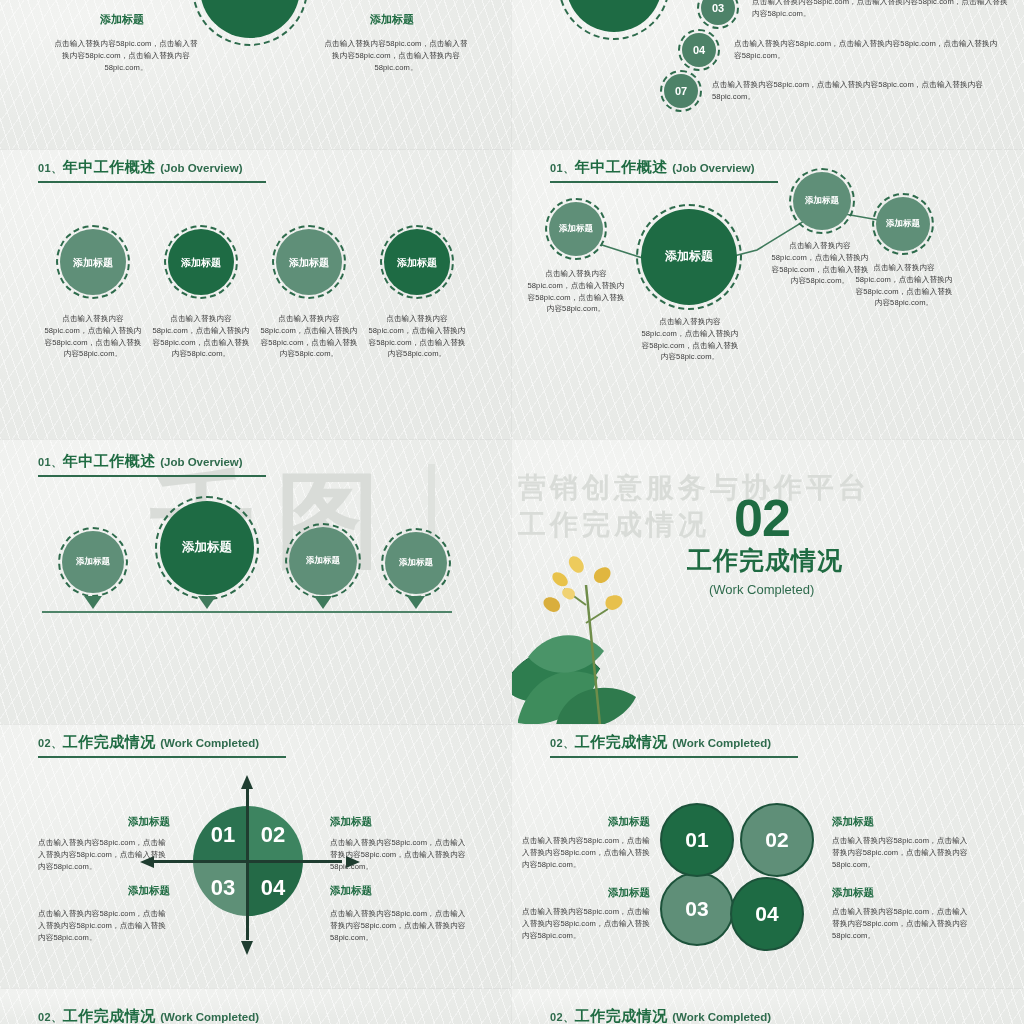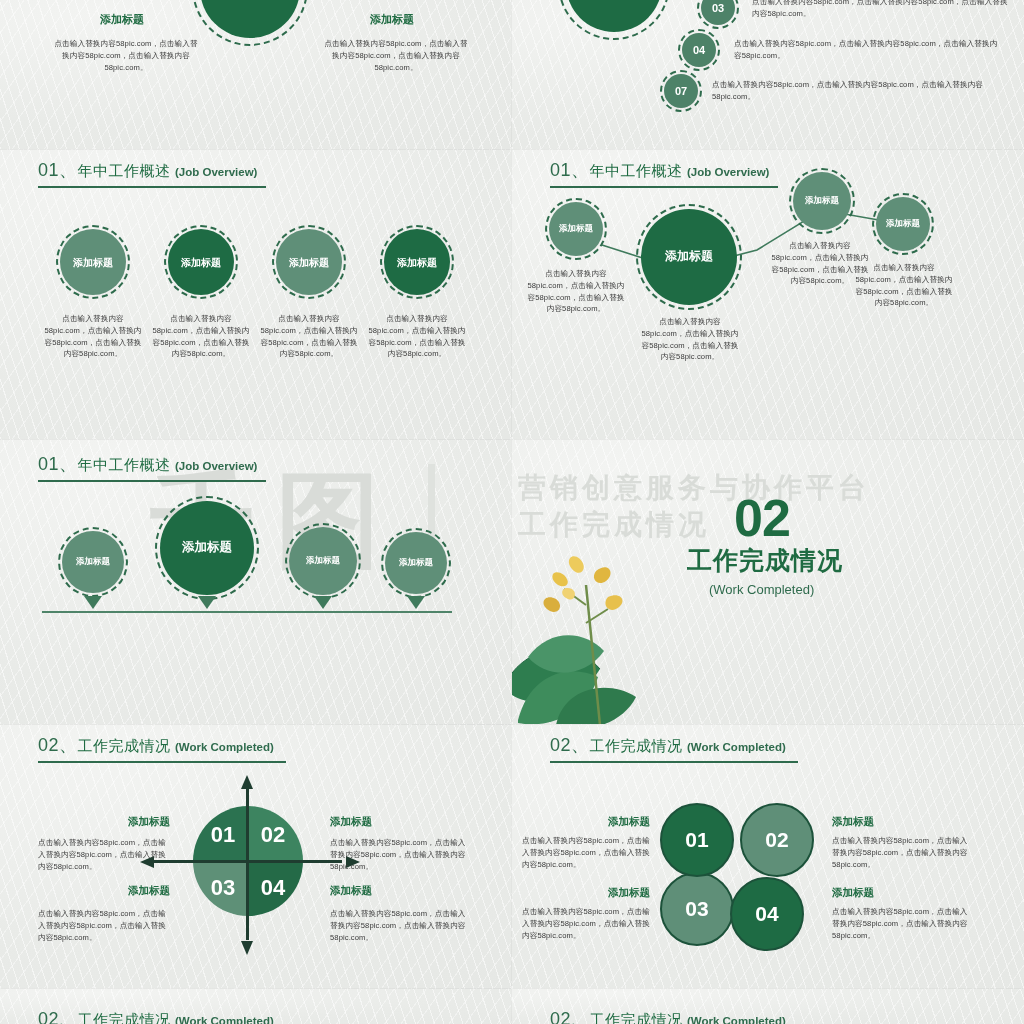--- a/index.html
+++ b/index.html
@@ -29,25 +29,25 @@
   }
   .slide.right{ border-right:none; }
 
   
   .sec-head{
     position:absolute;
     left:38px; top:158px;
     white-space:nowrap;
   }
   .sec-head .num{
-    font-size:18px; color:#2e6b4c; letter-spacing:.5px;
-    font-weight:400;
+    font-size:11px; color:#2e6b4c; letter-spacing:.5px;
+    font-weight:700;
   }
   .sec-head .cn{
-    font-size:15px; color:#1f6b42; font-weight:normal; letter-spacing:.5px;
+    font-size:15px; color:#1f6b42; font-weight:bold; letter-spacing:.5px;
   }
   .sec-head .en{
     font-size:11.5px; color:#2f6b4d; font-weight:bold;
   }
   .sec-head .rule{
     margin-top:4px; height:2px; background:#2f6b4d; width:228px;
   }
 
   
   .circ{

